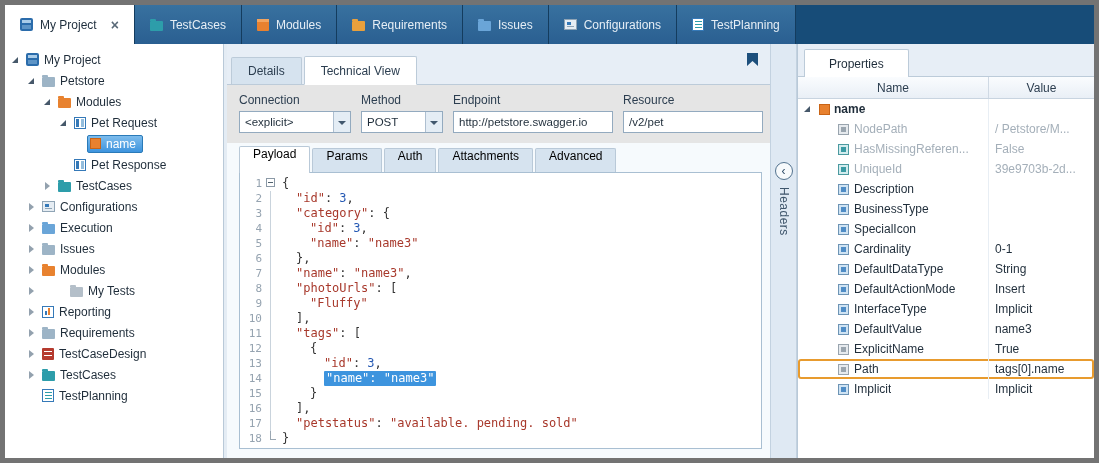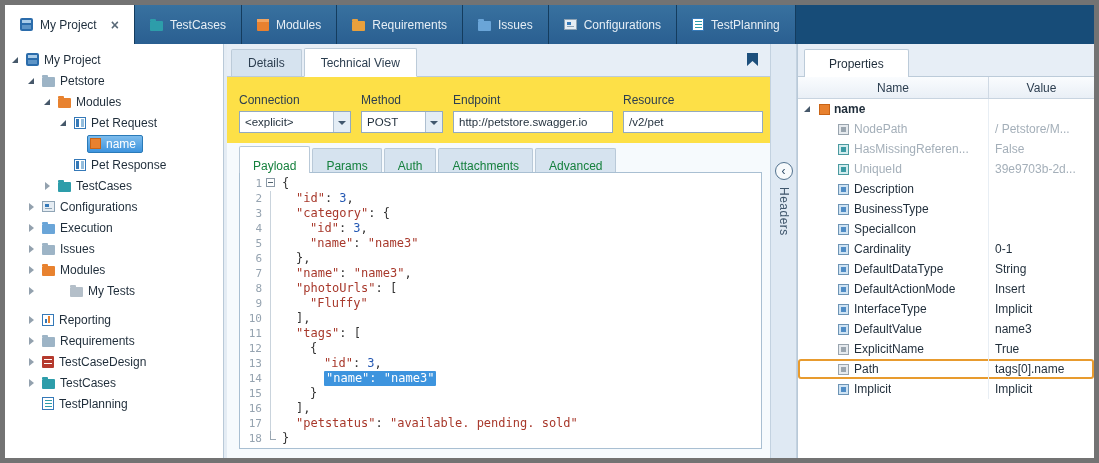--- a/index.html
+++ b/index.html
@@ -55,47 +55,47 @@
   .arrow.expanded::before{content:"";width:0;height:0;border-bottom:6px solid #46586a;border-left:6px solid transparent}
   .arrow.collapsed::before{content:"";width:0;height:0;border-top:4px solid transparent;
     border-bottom:4px solid transparent;border-left:5px solid #93a1ae}
   .row-inner{display:flex;align-items:center;gap:5px;padding:1px 6px 1px 2px;
     border:1px solid transparent;border-radius:2px}
   .row-inner.sel{background:linear-gradient(#7dbcec,var(--selection-blue,#3d94de));
     border-color:#2a7ab8;color:#fff}
 
   
   .center-panel{flex:1;display:flex;flex-direction:column;min-width:0;background:#f6fafd}
-  .center-tabs{height:33px;flex:none;display:flex;align-items:flex-start;background:var(--chrome,#e7eef6);
+  .center-tabs{height:41px;flex:none;display:flex;align-items:flex-start;background:var(--chrome,#e7eef6);
     border-bottom:1px solid var(--panel-border,#bccbd9);position:relative;padding-left:4px}
   .ctab{height:27px;display:flex;align-items:center;padding:0 16px;background:#d6e3ef;
     border:1px solid var(--panel-border,#bccbd9);border-bottom:none;margin-right:2px;
     color:#2c3e50;border-radius:2px 2px 0 0;cursor:pointer}
   .ctab.active{background:#fff;height:29px;margin-bottom:-1px;border-bottom:1px solid #fff;z-index:2}
   .pin{position:absolute;right:12px;top:9px;width:11px;height:13px;background:#1d4f7c;
     clip-path:polygon(0 0,100% 0,100% 100%,50% 62%,0 100%);cursor:pointer}
 
-  .conn-area{flex:none;padding:16px 10px 10px 12px;background:#fde047}
+  .conn-area{flex:none;padding:8px 10px 10px 12px;background:#e5e5e5}
   .conn-grid{display:flex;gap:10px}
   .field label{display:block;margin-bottom:4px;color:#2c3e50}
   .control{height:22px;border:1px solid #93aabf;background:#fff;display:flex;align-items:center;
     padding:0 5px;font-size:11.5px;white-space:nowrap;overflow:hidden;position:relative}
   .field-connection .control{width:112px}
   .field-method .control{width:82px}
   .field-endpoint .control{width:160px}
   .field-resource .control{width:140px}
   .control.select{padding-right:20px}
   .control.select::before{content:"";position:absolute;right:0;top:0;bottom:0;width:16px;
     background:#e4edf5;border-left:1px solid #aebfd0}
   .dd-arrow{position:absolute;right:4px;top:9px;width:0;height:0;z-index:1;
     border-left:4px solid transparent;border-right:4px solid transparent;border-top:4px solid #41586e}
 
   .ptabs{height:30px;flex:none;display:flex;align-items:flex-end;gap:2px;padding:0 8px 0 12px;background:#f6fafd}
   .ptab{height:25px;padding:0 13px;background:#d6e3ef;border:1px solid #b9c9d8;border-bottom:none;
-    display:flex;align-items:flex-end;color:#15803d;border-radius:2px 2px 0 0;cursor:pointer}
+    display:flex;align-items:flex-start;color:#000000;border-radius:2px 2px 0 0;cursor:pointer}
   .ptab.active{background:#fff;height:27px;position:relative;z-index:3}
 
   .editor-wrap{flex:1;padding:0 8px 8px 12px;background:#f6fafd;min-height:0}
   .editor{height:100%;background:#fff;border:1px solid #a9bfd2;display:flex;overflow:hidden;
     margin-top:-1px;position:relative;z-index:1;
     font-family:"DejaVu Sans Mono",monospace;font-size:12px}
   .gutter{width:24px;flex:none;padding:3px 2px 0 0;text-align:right;color:#95a3b0;font-size:11px}
   .gln{height:15px;line-height:15px}
   .foldcol{width:14px;flex:none;padding-top:3px}
   .gfd{height:15px;position:relative}
@@ -263,21 +263,21 @@
             <span class="tree-label">Modules</span>
           </span>
         </div>
         <div class="tree-row" style="padding-left: 20px; gap: 28px;">
           <span class="arrow collapsed"></span>
           <span class="row-inner">
             <span class="ico folder" style="--c: var(--folder-gray);"></span>
             <span class="tree-label">My Tests</span>
           </span>
         </div>
-        <div class="tree-row" style="padding-left: 20px; margin-top: 8px;">
+        <div class="tree-row" style="padding-left: 20px;">
           <span class="arrow collapsed"></span>
           <span class="row-inner">
             <span class="ico report"></span>
             <span class="tree-label">Reporting</span>
           </span>
         </div>
         <div class="tree-row" style="padding-left: 20px;">
           <span class="arrow collapsed"></span>
           <span class="row-inner">
             <span class="ico folder" style="--c: var(--folder-steel);"></span>

